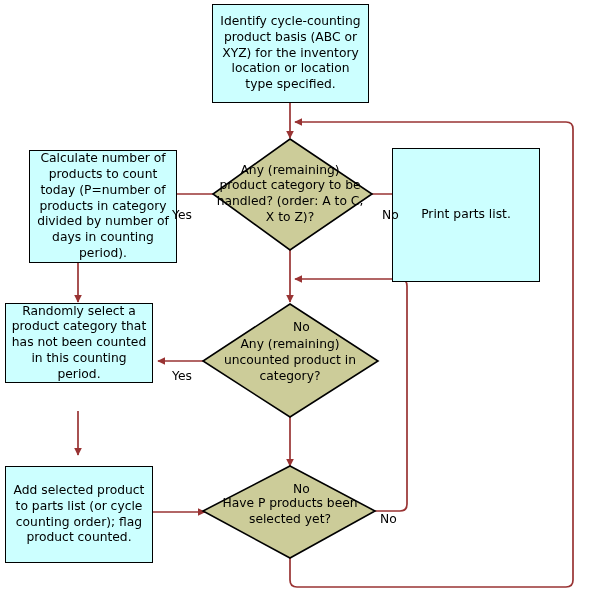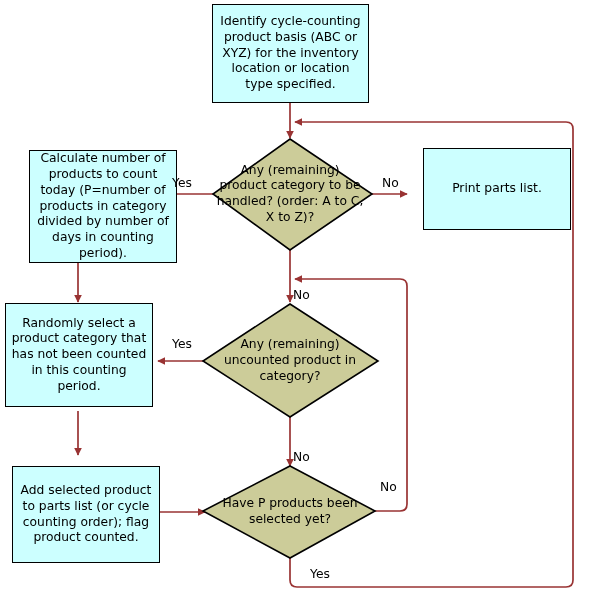--- a/index.html
+++ b/index.html
@@ -50,20 +50,21 @@
     line-height: 1.28;
     color: #000000;
     pointer-events: none;
   }
   .edge-label {
     position: absolute;
     font-size: 12.3px;
     color: #000000;
     white-space: nowrap;
     background: transparent;
+    margin-top: 32px;
   }
 </style>
 </head>
 <body>
 
 <div id="canvas">
 
   <svg class="layer" viewBox="0 0 599 600" xmlns="http://www.w3.org/2000/svg">
     <defs>
       <marker id="ah" markerWidth="9" markerHeight="9" refX="7.2" refY="4.5" orient="auto" markerUnits="userSpaceOnUse">
@@ -91,27 +92,27 @@
       <path d="M153,512 L205,512" marker-end="url(#ah)"></path>
 
       <path d="M375,511 L400,511 Q407,511 407,504 L407,286 Q407,279 400,279 L295,279" marker-end="url(#ah)"></path>
 
       <path d="M290,558 L290,580 Q290,587 297,587 L566,587 Q573,587 573,580 L573,129 Q573,122 566,122 L295,122" marker-end="url(#ah)"></path>
     </g>
   </svg>
 
   <div class="node proc" style="left:212px; top:4px; width:157px; height:99px;">Identify cycle-counting product basis (ABC or XYZ) for the inventory location or location type specified.</div>
 
-  <div class="node proc" style="left:423px; top:148px; width:148px; height:82px;">Print parts list.</div>
+  <div class="node proc" style="left:392px; top:148px; width:148px; height:134px;">Print parts list.</div>
 
   <div class="node proc" style="left:5px; top:150px; width:148px; height:113px;margin-left:24px;">Calculate number of products to count today (P=number of products in category divided by number of days in counting period).</div>
 
-  <div class="node proc" style="left:5px; top:303px; width:148px; height:104px;">Randomly select a product category that has not been counted in this counting period.</div>
+  <div class="node proc" style="left:5px; top:303px; width:148px; height:80px;">Randomly select a product category that has not been counted in this counting period.</div>
 
-  <div class="node proc" style="left:12px; top:466px; width:148px; height:97px;">Add selected product to parts list (or cycle counting order); flag product  counted.</div>
+  <div class="node proc" style="left:5px; top:466px; width:148px; height:97px;">Add selected product to parts list (or cycle counting order); flag product  counted.</div>
 
   <svg class="layer" viewBox="0 0 599 600" xmlns="http://www.w3.org/2000/svg">
     <polygon points="290,139 372,194 290,250 213,194" fill="#cccc99" stroke="#000000" stroke-width="1.6"></polygon>
     <polygon points="290,304 378,361 290,417 203,361" fill="#cccc99" stroke="#000000" stroke-width="1.6"></polygon>
     <polygon points="290,466 375,511 290,558 203,511" fill="#cccc99" stroke="#000000" stroke-width="1.6"></polygon>
   </svg>
 
   <div class="dec-label" style="left:216px; top:152px; width:148px; height:84px;text-align:center;">Any (remaining) product category to be handled? (order: A to C, X to Z)?</div>
 
   <div class="dec-label" style="left:220px; top:478px; width:140px; height:68px;">Have P products been selected yet?</div>

